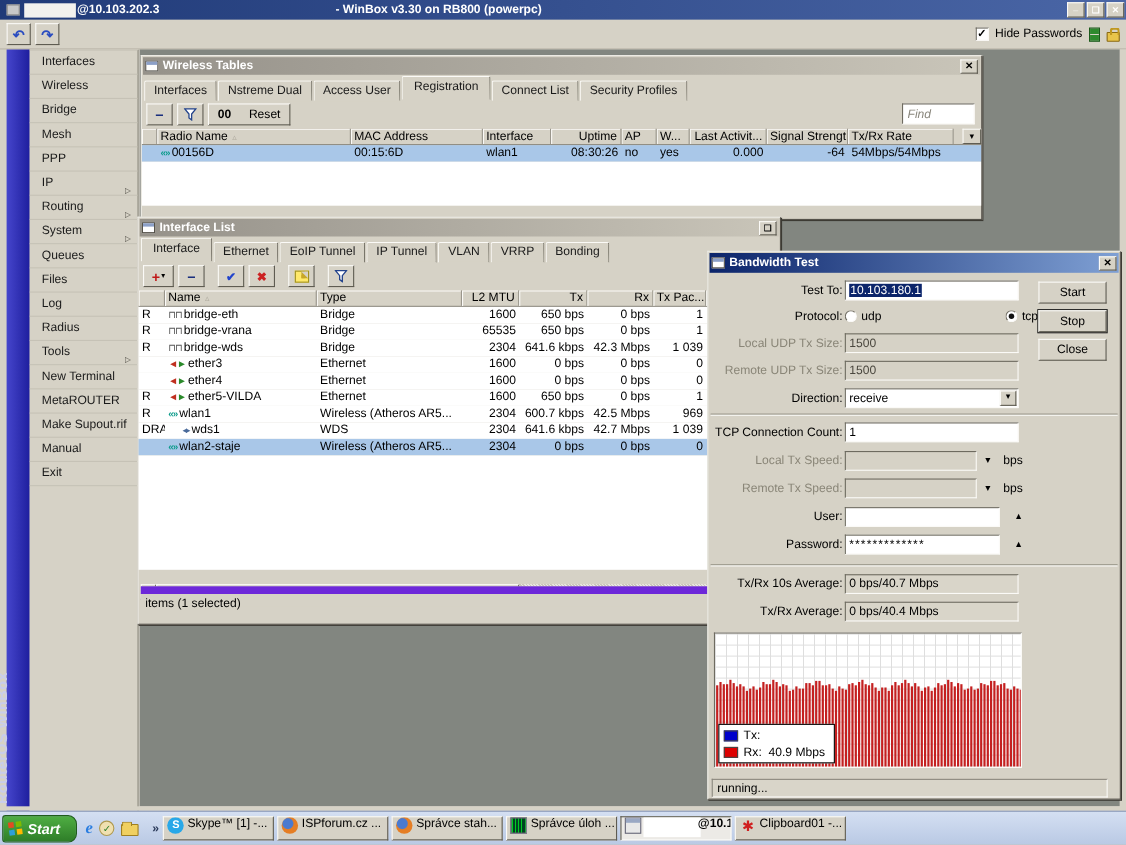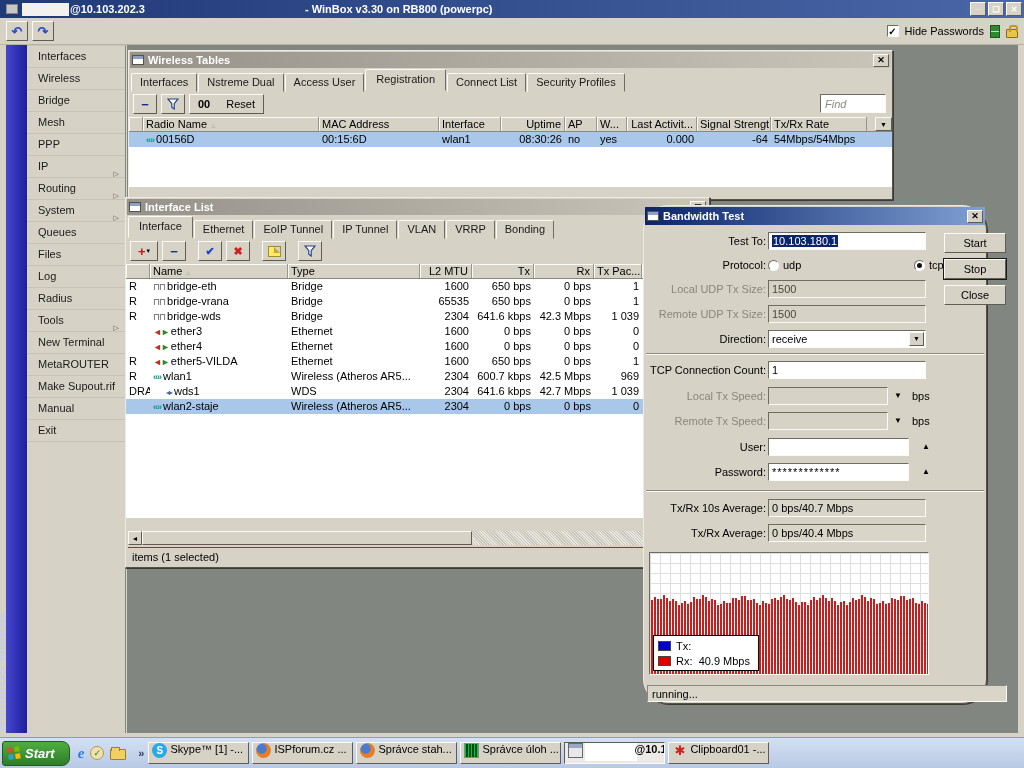--- a/index.html
+++ b/index.html
@@ -101,24 +101,24 @@
   .il { left:125px; top:197px; width:585px; height:371px; z-index:2; }
   .il .cf{width:24px} .il .cn{width:138px} .il .ct{width:132px}
   .il .cm{width:52px;text-align:right} .il .ctx{width:62px;text-align:right}
   .il .crx{width:60px;text-align:right} .il .cp{width:48px;text-align:right} .il .cr{width:50px}
   .il .trow.indent .cn { padding-left:16px; }
   .restore-sm { width:16px; height:13px; margin-left:auto; font-size:8px; color:#000; }
   .restore-sm::before { content:"\274F"; }
   .hscroll { position:absolute; left:2px; right:2px; bottom:22px; height:14px; background:repeating-linear-gradient(45deg,#e9e7e1 0 1px,#c9c5b9 1px 2px); display:flex; }
   .hs-arrow { width:14px; height:14px; font-size:7px; flex:none; }
   .hs-thumb { width:330px; height:14px; flex:none; }
-  .il-status { position:absolute; left:2px; right:2px; bottom:2px; height:18px; border-top:1px solid #6d28d9; line-height:18px; padding-left:4px; background:#d6d2c6; }
-
-  
-  .bt { left:643px; top:205px; width:344px; height:499px; z-index:3;border-radius:25px; }
+  .il-status { position:absolute; left:2px; right:2px; bottom:16px; height:18px; border-top:7px solid #6d28d9; line-height:18px; padding-left:4px; background:#d6d2c6; }
+
+  
+  .bt { left:643px; top:228px; width:376px; height:499px; z-index:3; }
   .bt .wtitle { height:18px; }
   .bt-content { position:relative; height:479px; }
   .brow { position:absolute; left:0; width:100%; height:20px; display:flex; align-items:center; }
   .blabel { position:absolute; left:2px; width:120px; text-align:right; }
   .blabel.dis { color:#8a8678; }
   .bfield { position:absolute; left:124px; width:158px; height:18px; line-height:16px; padding:0 3px; font-size:11px; }
   .bfield.dis { background:#d6d2c6; color:#4a473e; }
   .bfield.ro { background:#d9d5c9; }
   .sel-text { background:#0b246a; color:#fff; padding:0 1px; }
   .radio { width:11px; height:11px; border-radius:50%; background:#fff; border:1px solid; border-color:#6e6b60 #fbfaf7 #fbfaf7 #6e6b60; display:inline-block; position:relative; margin-right:4px; vertical-align:-2px; }

